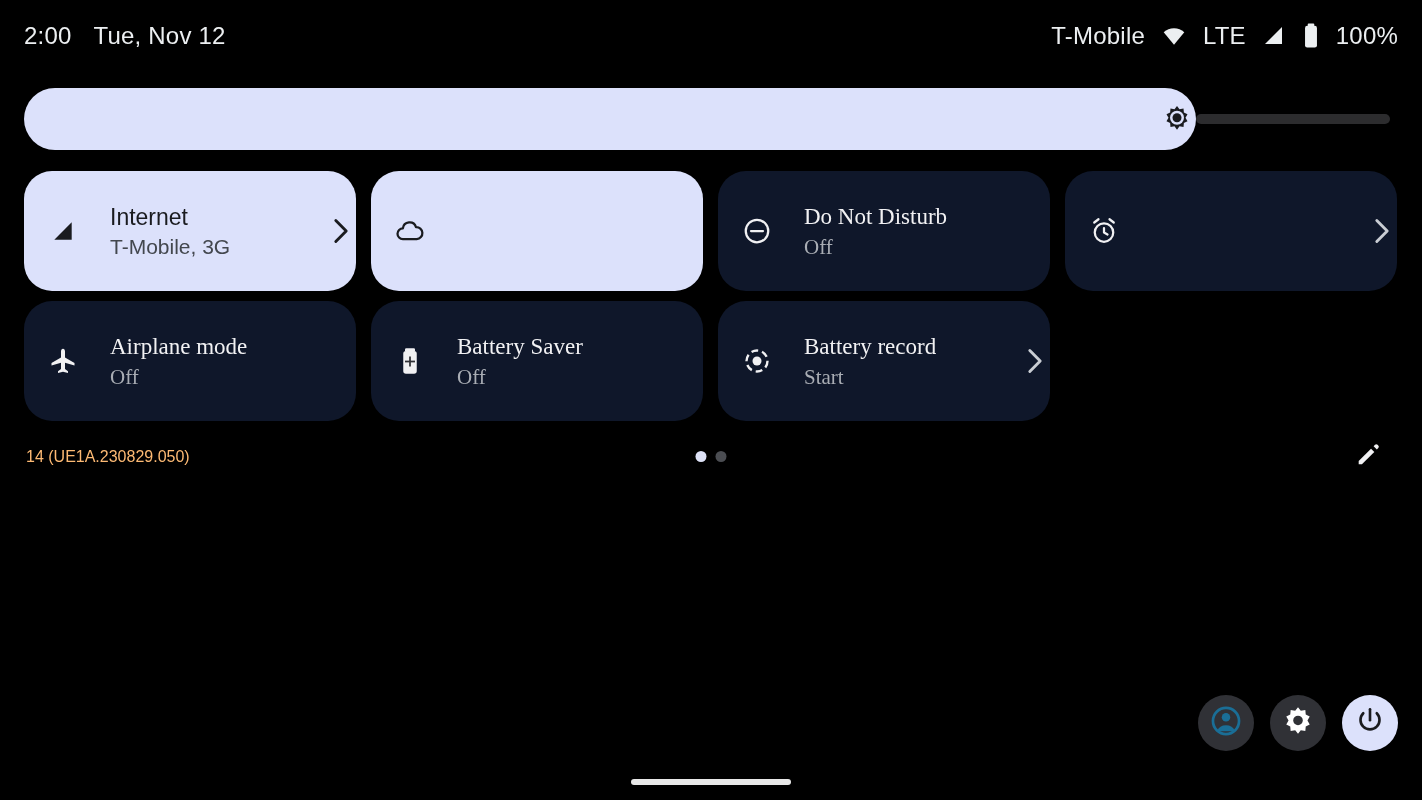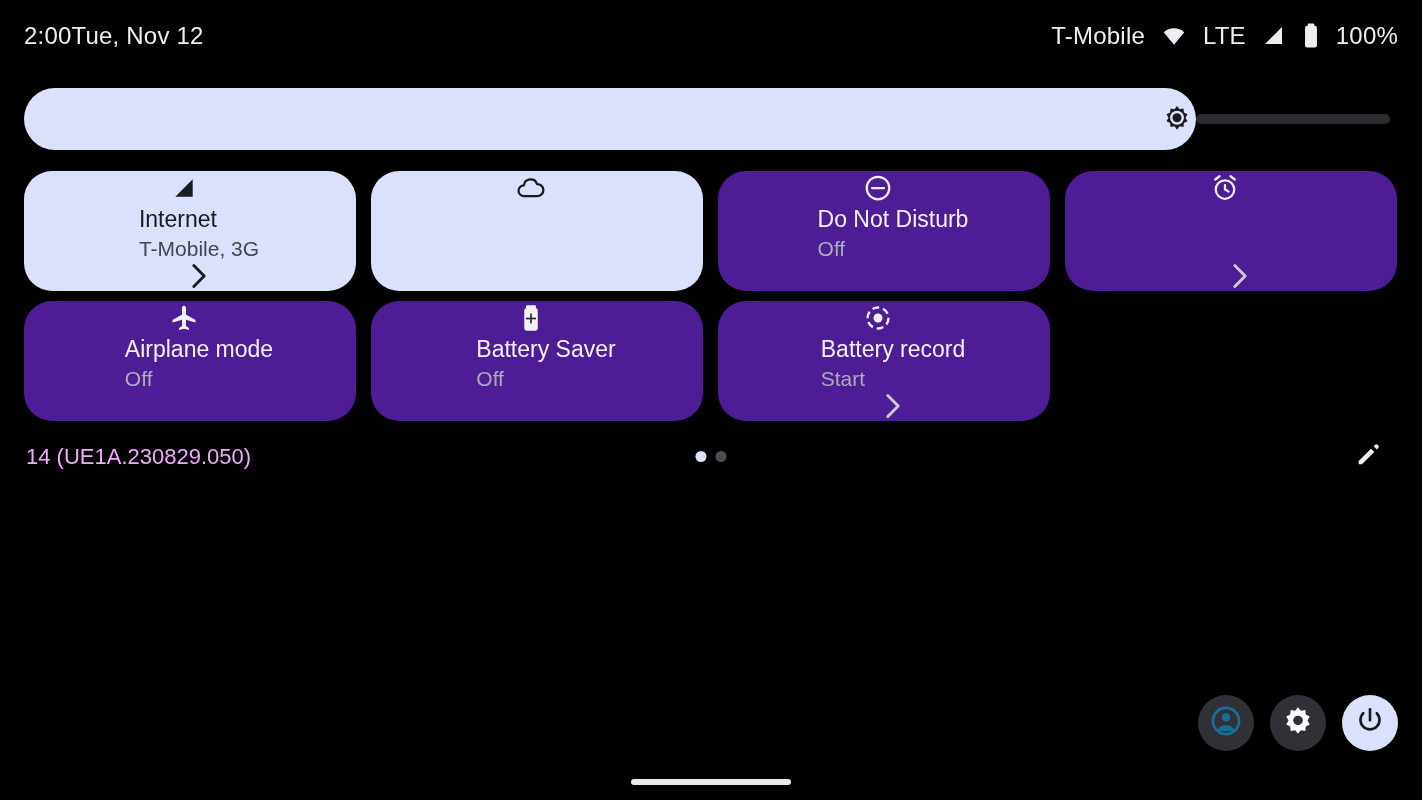--- a/index.html
+++ b/index.html
@@ -30,20 +30,21 @@
     height: 72px;
     display: flex;
     align-items: center;
     justify-content: space-between;
     padding: 0 24px;
     box-sizing: border-box;
   }
   .status-left {
     display: flex;
     align-items: center;
+    gap: 22px;
   }
   .status-right {
     display: flex;
     align-items: center;
     gap: 16px;
   }
   .status-text {
     color: #eceff1;
     font-size: 24px;
     letter-spacing: 0.2px;
@@ -101,27 +102,27 @@
     column-gap: 15px;
     row-gap: 10px;
   }
   .tile {
     position: relative;
     border-radius: 28px;
     display: flex;
     align-items: center;
     padding: 0 4px 0 22px;
     box-sizing: border-box;
-    flex-direction: column;
   }
   .tile.active {
     background: #dce1fb;
   }
   .tile.inactive {
-    background: #4c1d95;
+    background: #0f172a;
+    font-family: Liberation Serif, serif;
   }
   .tile-icon {
     flex: 0 0 auto;
     width: 34px;
     height: 34px;
     display: flex;
     align-items: center;
     justify-content: center;
     margin-right: 30px;
   }
@@ -162,22 +163,22 @@
     position: absolute;
     left: 0;
     top: 438px;
     width: 1422px;
     height: 40px;
   }
   .build-label {
     position: absolute;
     left: 26px;
     top: 6px;
-    color: #f0abfc;
-    font-size: 22px;
+    color: #fdba74;
+    font-size: 16px;
     line-height: 26px;
     white-space: nowrap;
   }
   .page-dots {
     position: absolute;
     left: 50%;
     top: 13px;
     transform: translateX(-50%);
     display: flex;
     align-items: center;

